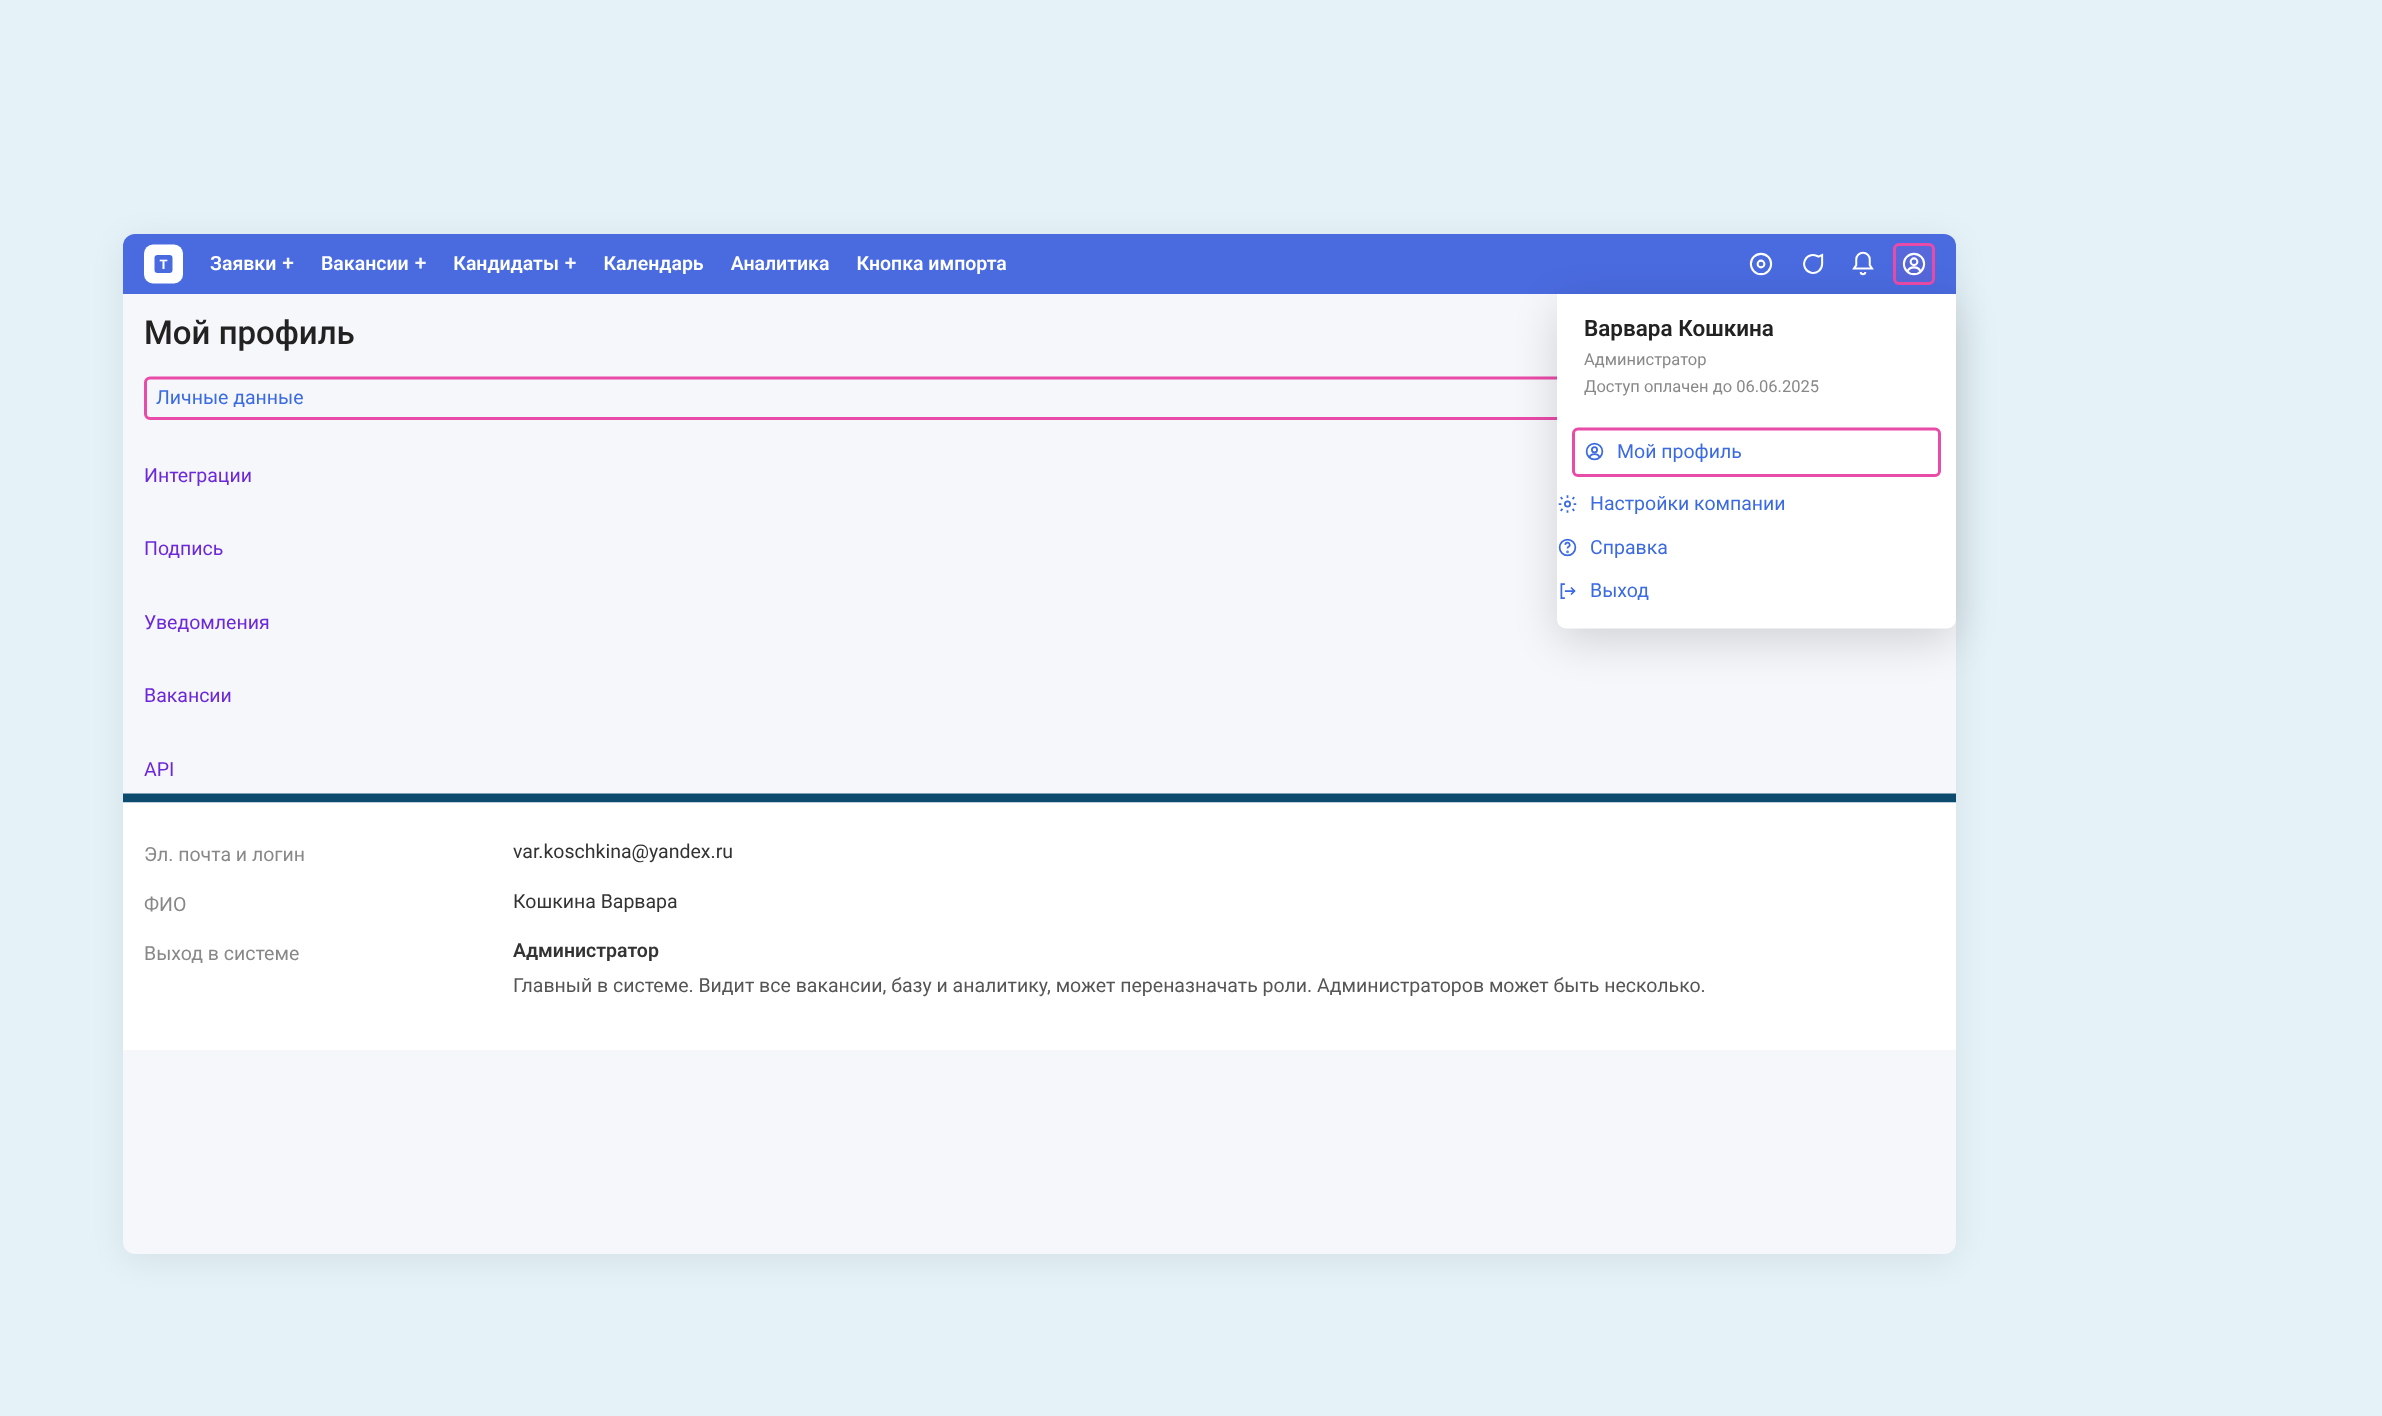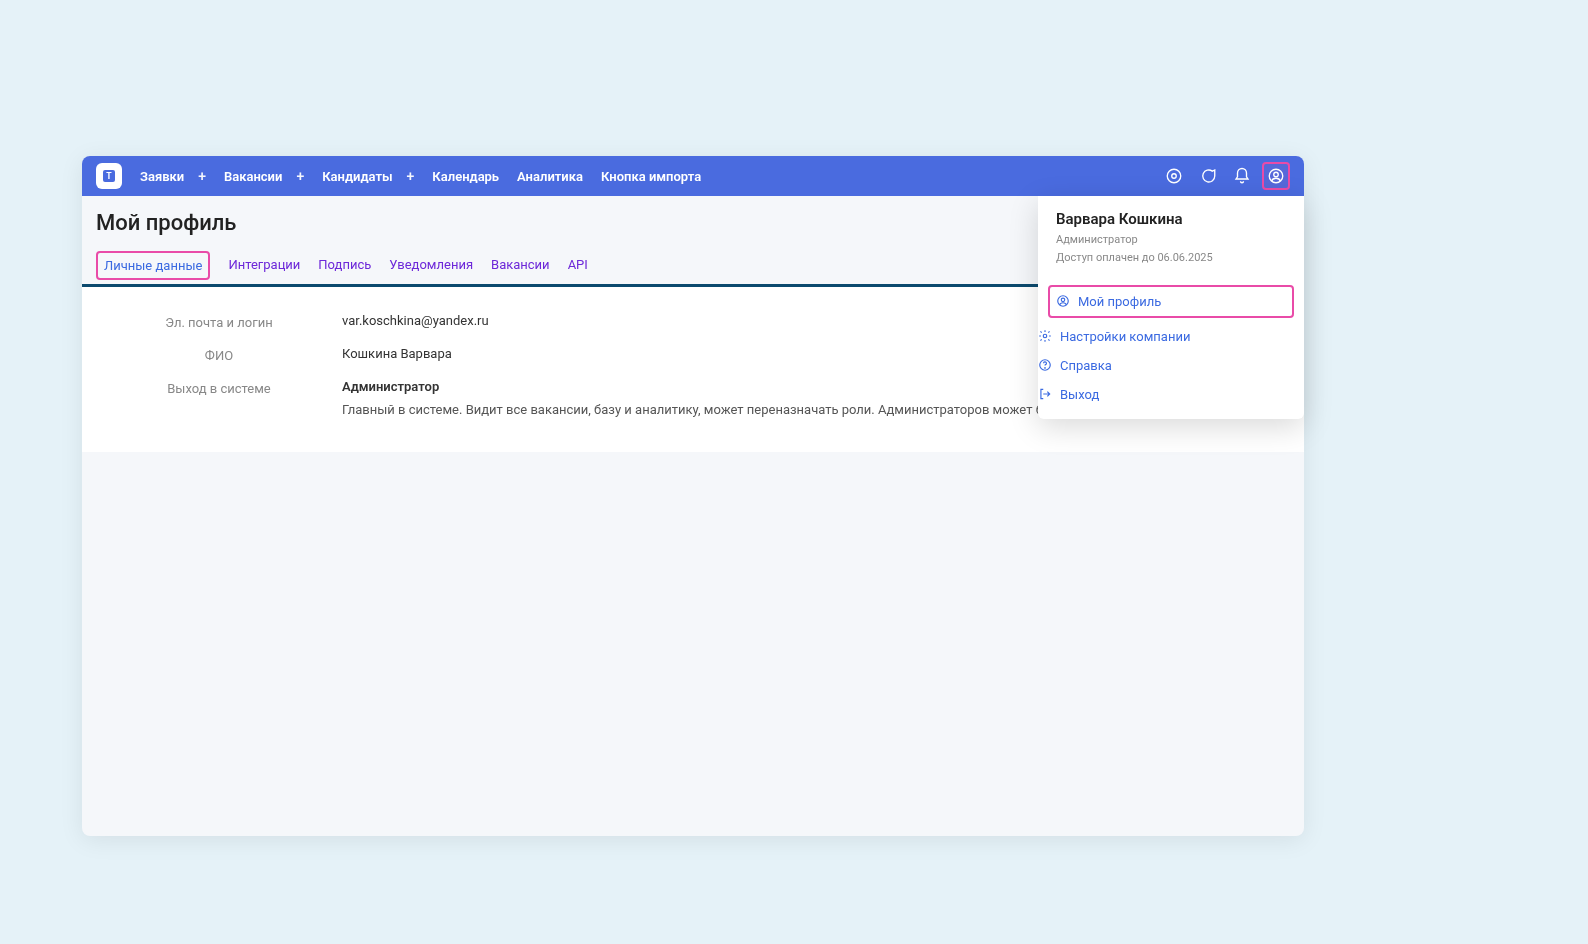--- a/index.html
+++ b/index.html
@@ -47,21 +47,21 @@
       margin-right: 18px;
     }
     .logo svg { width: 16px; height: 16px; }
     .nav-items { display: flex; align-items: center; gap: 18px; }
     .nav-item {
       color: #fff;
       font-size: 13px;
       font-weight: 600;
       display: flex;
       align-items: center;
-      gap: 14px;
+      gap: 4px;
       cursor: pointer;
     }
     .nav-plus {
       color: #fff;
       font-size: 14px;
       font-weight: 500;
       opacity: 0.95;
     }
     .nav-spacer { flex: 1; }
     .nav-icon {
@@ -83,27 +83,28 @@
     .page-body { padding: 14px 14px 0 14px; }
     .page-title {
       font-size: 22px;
       font-weight: 500;
       color: #222;
       margin-bottom: 14px;
     }
     .tabs {
       display: flex;
       gap: 18px;
-      border-bottom: 3px solid #0c4a6e;
+      border-bottom: 6px solid #0c4a6e;
       padding: 0 2px;
       font-size: 13px;
       margin-left: -14px;
       margin-right: -14px;
       padding-left: 14px;
       padding-right: 14px;
+      flex-direction: column;
     }
     .tab {
       padding: 8px 0;
       color: #6d28d9;
       cursor: pointer;
     }
     .tab.active {
       color: #3b6ae1;
     }
     .tab-highlight {
@@ -123,21 +124,20 @@
       display: flex;
       align-items: flex-start;
       padding: 8px 0;
       font-size: 13px;
     }
     .field-label {
       width: 246px;
       color: #888;
       flex-shrink: 0;
       padding-top: 2px;
-      text-align: center;
     }
     .field-value { color: #333; }
     .field-value strong { font-weight: 600; }
     .field-desc { color: #555; margin-top: 6px; line-height: 1.5; }
 
     
     .popover {
       position: absolute;
       top: 40px;
       right: 0;

